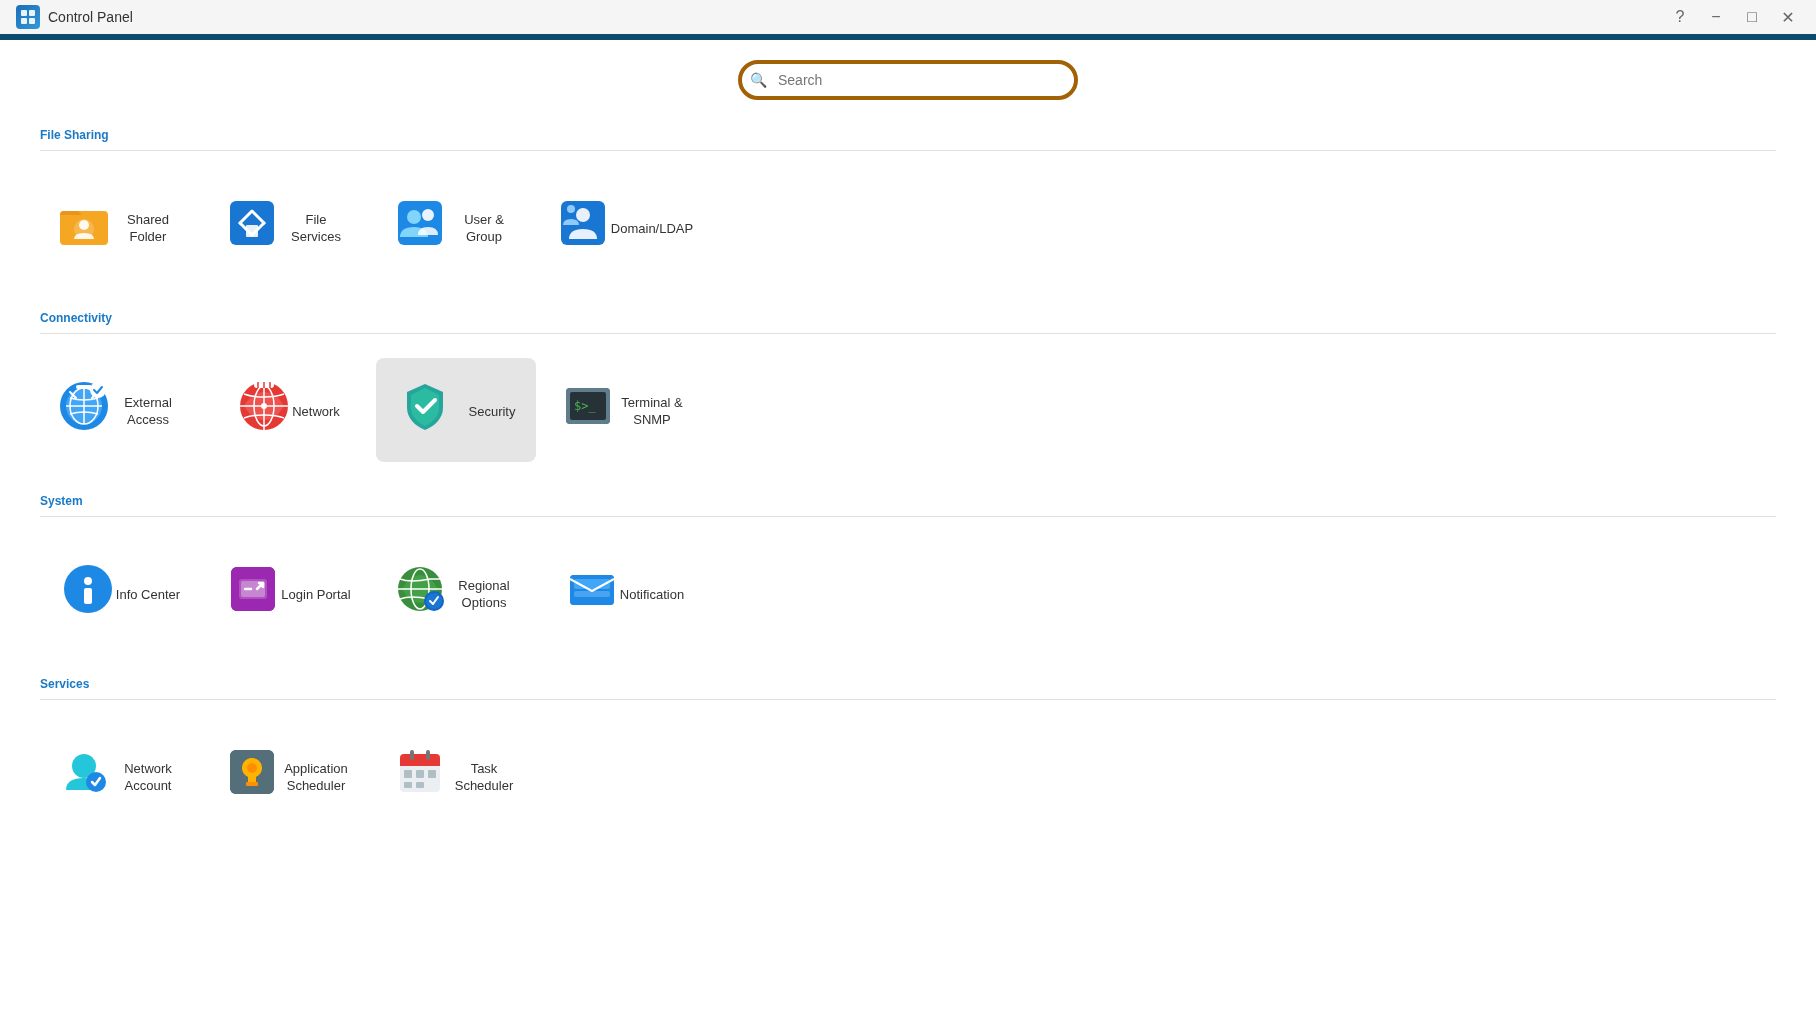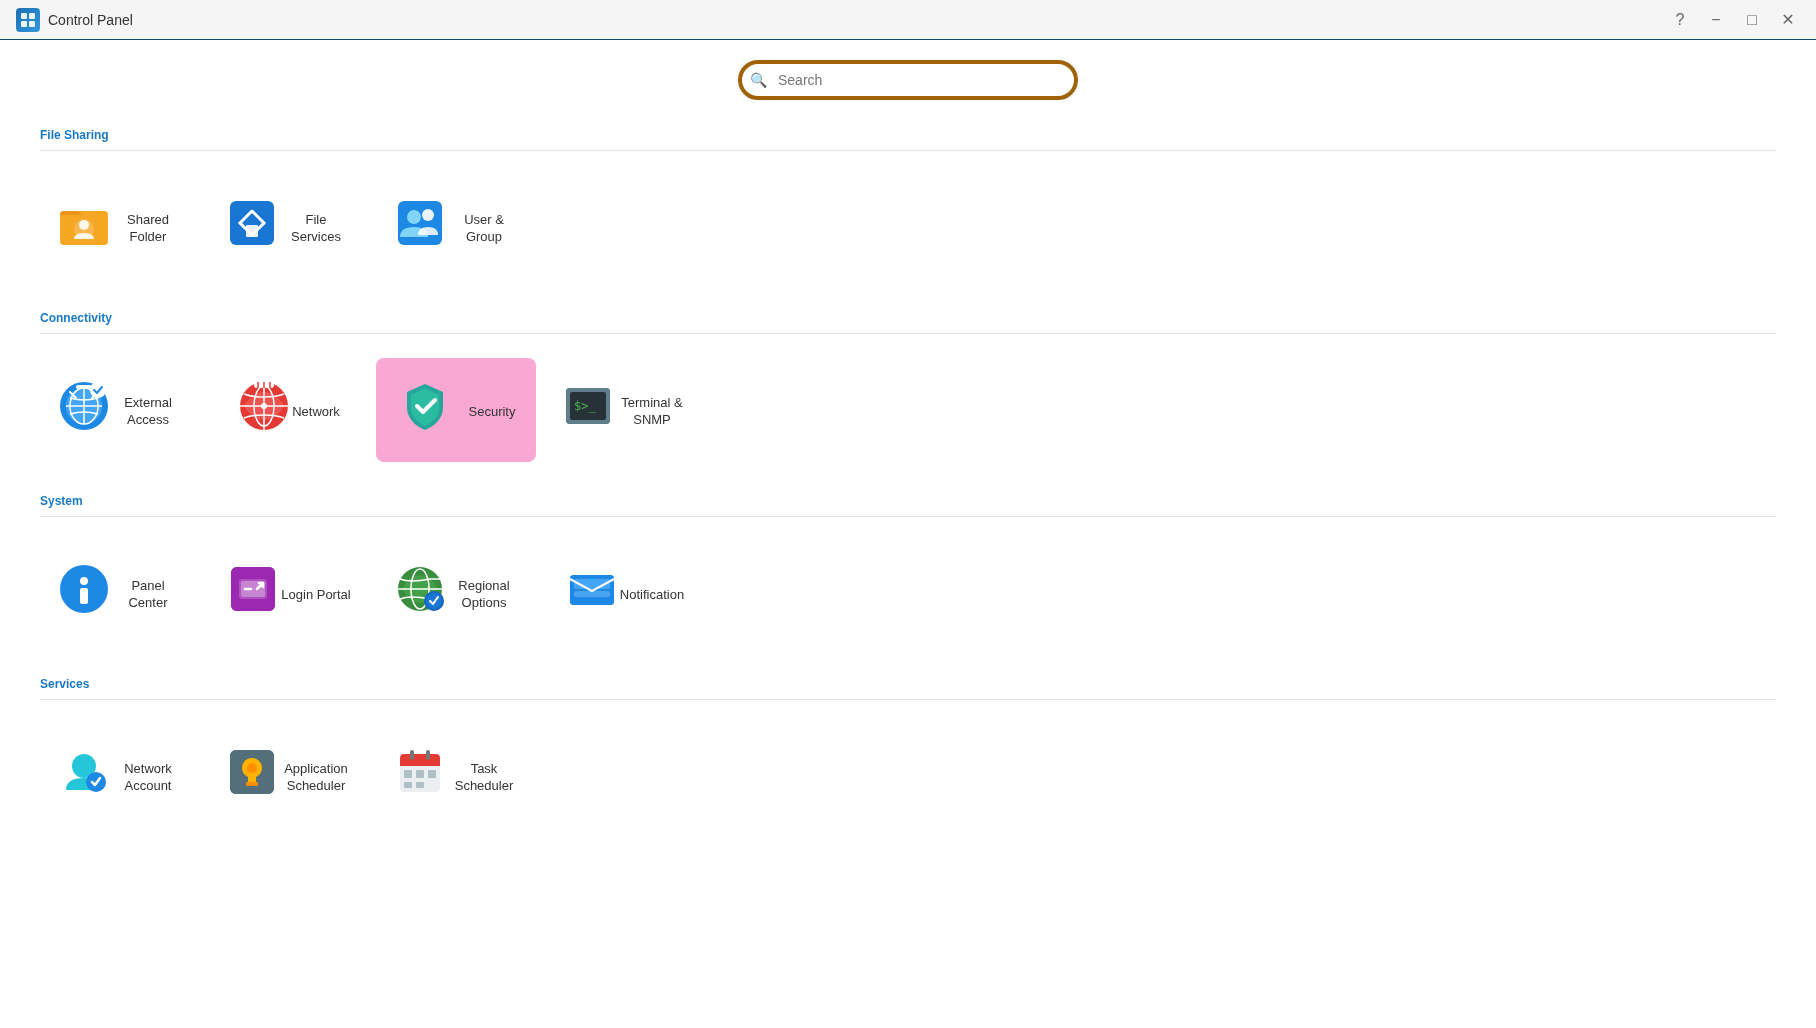--- a/index.html
+++ b/index.html
@@ -12,21 +12,21 @@
       display: flex;
       flex-direction: column;
     }
     .title-bar {
       display: flex;
       align-items: center;
       justify-content: space-between;
       padding: 0 16px;
       height: 40px;
       background: #f5f5f5;
-      border-bottom: 1px solid #0c4a6e;
+      border-bottom: 6px solid #0c4a6e;
       flex-shrink: 0;
     }
     .title-bar-left {
       display: flex;
       align-items: center;
       gap: 8px;
     }
     .app-icon {
       width: 24px;
       height: 24px;
@@ -115,21 +115,21 @@
       display: flex;
       flex-direction: row;
       align-items: center;
       justify-content: center;
       width: 160px;
       padding: 20px 16px 16px;
       border-radius: 8px;
       cursor: pointer;
       transition: background 0.15s;
     }
-    .grid-item.active { background: #f9a8d4; gap: 16px; }
+    .grid-item.active { background: #e5e5e5; gap: 16px; }
     .item-icon {
       width: 56px;
       height: 56px;
       margin-bottom: 12px;
       display: flex;
       align-items: center;
       justify-content: center;
     }
     .item-label {
       font-size: 13px;
@@ -203,20 +203,32 @@
               <svg width="56" height="56" viewBox="0 0 56 56" fill="none">
       <rect x="6" y="6" width="44" height="44" rx="6" fill="#1E88E5"></rect>
       <circle cx="22" cy="22" r="7" fill="#81D4FA"></circle>
       <path d="M8 42 Q8 32 22 32 Q36 32 36 42" fill="#81D4FA"></path>
       <circle cx="36" cy="20" r="6" fill="white" opacity="0.9"></circle>
       <path d="M26 40 Q26 32 36 32 Q46 32 46 40" fill="white" opacity="0.85"></path>
     </svg>
             </div>
             <span class="item-label">User &amp; Group</span>
           </div>
+          <div class="grid-item">
+            <div class="item-icon">
+              <svg width="56" height="56" viewBox="0 0 56 56" fill="none">
+      <rect x="6" y="6" width="44" height="44" rx="6" fill="#1976D2"></rect>
+      <circle cx="28" cy="20" r="7" fill="white" opacity="0.9"></circle>
+      <path d="M14 44 Q14 34 28 34 Q42 34 42 44" fill="white" opacity="0.9"></path>
+      <circle cx="16" cy="14" r="4" fill="#90CAF9"></circle>
+      <path d="M8 30 Q8 24 16 24 Q24 24 24 30" fill="#90CAF9"></path>
+    </svg>
+            </div>
+            <span class="item-label">Domain/LDAP</span>
+          </div>
         </div>
       </div>
       <div class="section">
         <div class="section-title">Connectivity</div>
         <hr class="section-divider">
         <div class="items-grid">
           <div class="grid-item">
             <div class="item-icon">
               <svg width="56" height="56" viewBox="0 0 56 56" fill="none">
       <circle cx="28" cy="28" r="24" fill="#1E88E5"></circle>
@@ -283,21 +295,21 @@
         <hr class="section-divider">
         <div class="items-grid">
           <div class="grid-item">
             <div class="item-icon">
               <svg width="56" height="56" viewBox="0 0 56 56" fill="none">
       <circle cx="28" cy="28" r="24" fill="#1E88E5"></circle>
       <circle cx="28" cy="20" r="4" fill="white"></circle>
       <rect x="24" y="27" width="8" height="16" rx="2" fill="white"></rect>
     </svg>
             </div>
-            <span class="item-label">Panel Center</span>
+            <span class="item-label">Info Center</span>
           </div>
           <div class="grid-item">
             <div class="item-icon">
               <svg width="56" height="56" viewBox="0 0 56 56" fill="none">
       <rect x="6" y="6" width="44" height="44" rx="6" fill="#7B1FA2"></rect>
       <rect x="6" y="6" width="44" height="44" rx="6" fill="url(#lpgrad)"></rect>
       <defs>
         <linearGradient id="lpgrad" x1="6" y1="6" x2="50" y2="50">
           <stop offset="0%" stop-color="#9C27B0"></stop>
           <stop offset="100%" stop-color="#7B1FA2"></stop>

